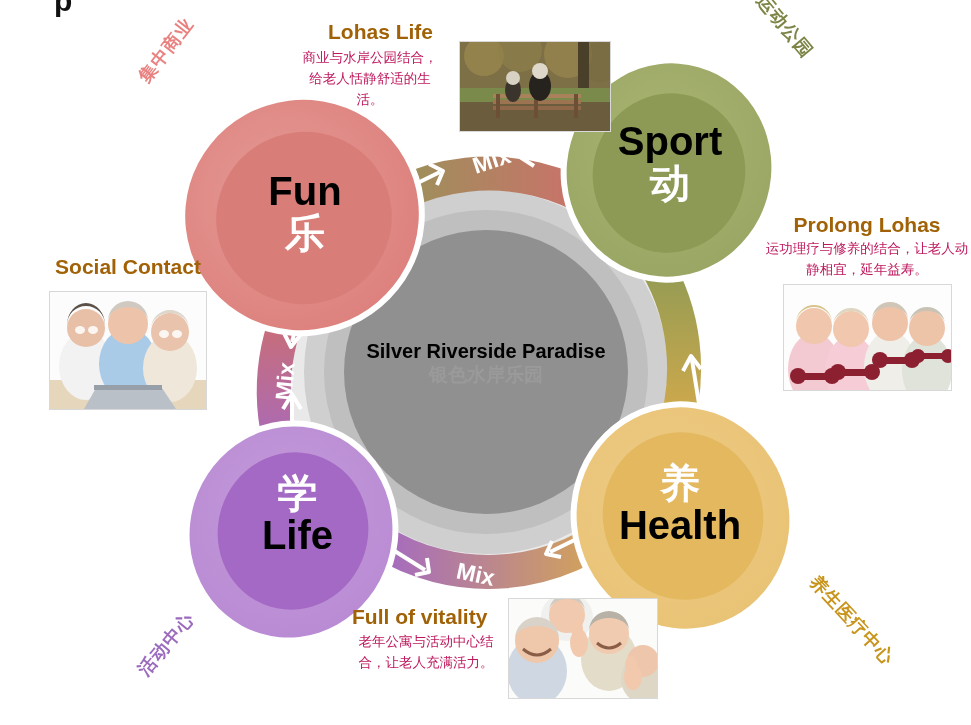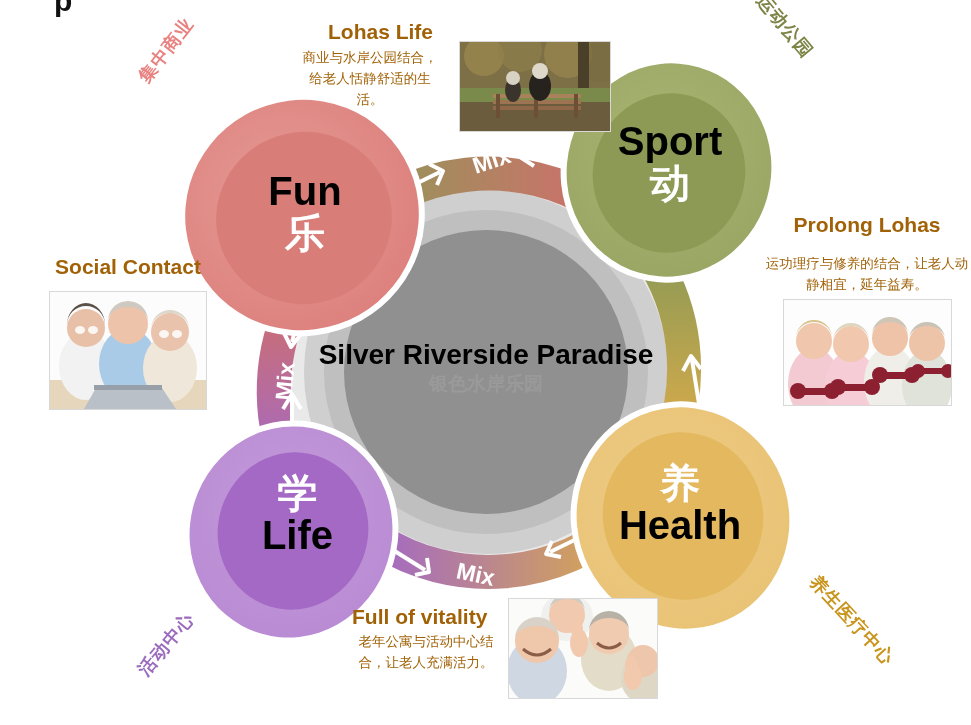--- a/index.html
+++ b/index.html
@@ -20,21 +20,21 @@
 
   
   .diagram{position:absolute;left:0;top:0;}
 
   
   .center-caption{
     position:absolute;left:286px;top:340px;width:400px;
     text-align:center;pointer-events:none;
   }
   .center-caption .en{
-    font-size:28px;font-weight:bold;color:#000;line-height:1.1;
+    font-size:20px;font-weight:bold;color:#000;line-height:1.1;
     white-space:nowrap;
   }
   .center-caption .cn{
     font-size:19px;font-weight:bold;color:#9a9a9a;line-height:1.35;
     font-family:"DejaVu Sans",sans-serif;
   }
 
   
   .node-label{position:absolute;text-align:center;pointer-events:none;margin-top:6px;}
   .node-label .big-en{font-size:40px;font-weight:bold;color:#000;line-height:1.0;}
@@ -56,39 +56,39 @@
   #tag-study {left:128px;top:632px;color:#9b6bbd;transform:rotate(-50deg);}
   #tag-health{left:795px;top:608px;color:#c8941b;transform:rotate(47deg);}
 
   
   .callout{position:absolute;}
   .callout .c-title{
     font-size:21px;font-weight:bold;color:#a16207;line-height:1.15;
     white-space:nowrap;
   }
   .callout .c-body{
-    font-size:13.5px;color:#a16207;line-height:1.55;
+    font-size:13.5px;color:#be185d;line-height:1.55;
     font-family:"DejaVu Sans",sans-serif;
   }
   .photo{border:1px solid #d8d8d8;overflow:hidden;position:relative;background:#eee;}
 
   
   #callout-lohas{left:300px;top:20px;width:310px;}
   #callout-lohas .c-title{text-align:left;padding-left:28px;}
   #callout-lohas .c-body{text-align:center;width:140px;margin-top:3px;}
   #callout-lohas .photo{position:absolute;left:159px;top:21px;width:150px;height:89px;}
 
   #callout-social{left:18px;top:255px;width:220px;}
   #callout-social .c-title{text-align:center;}
   #callout-social .c-body{text-align:center;margin-top:4px;}
   #callout-social .photo{margin:12px auto 0;width:156px;height:117px;}
 
   #callout-prolong{left:762px;top:213px;width:210px;}
   #callout-prolong .c-title{text-align:center;}
-  #callout-prolong .c-body{text-align:center;margin-top:16px;}
+  #callout-prolong .c-body{text-align:center;margin-top:1px;}
   #callout-prolong .photo{margin:4px auto 0;width:167px;height:105px;}
 
   #callout-vitality{left:352px;top:605px;width:300px;}
   #callout-vitality .c-title{text-align:left;}
   #callout-vitality .c-body{text-align:center;width:148px;margin-top:2px;}
   #callout-vitality .photo{position:absolute;left:156px;top:-7px;width:148px;height:99px;}
 
   
   .ph{position:absolute;left:0;top:0;width:100%;height:100%;}
 </style>

